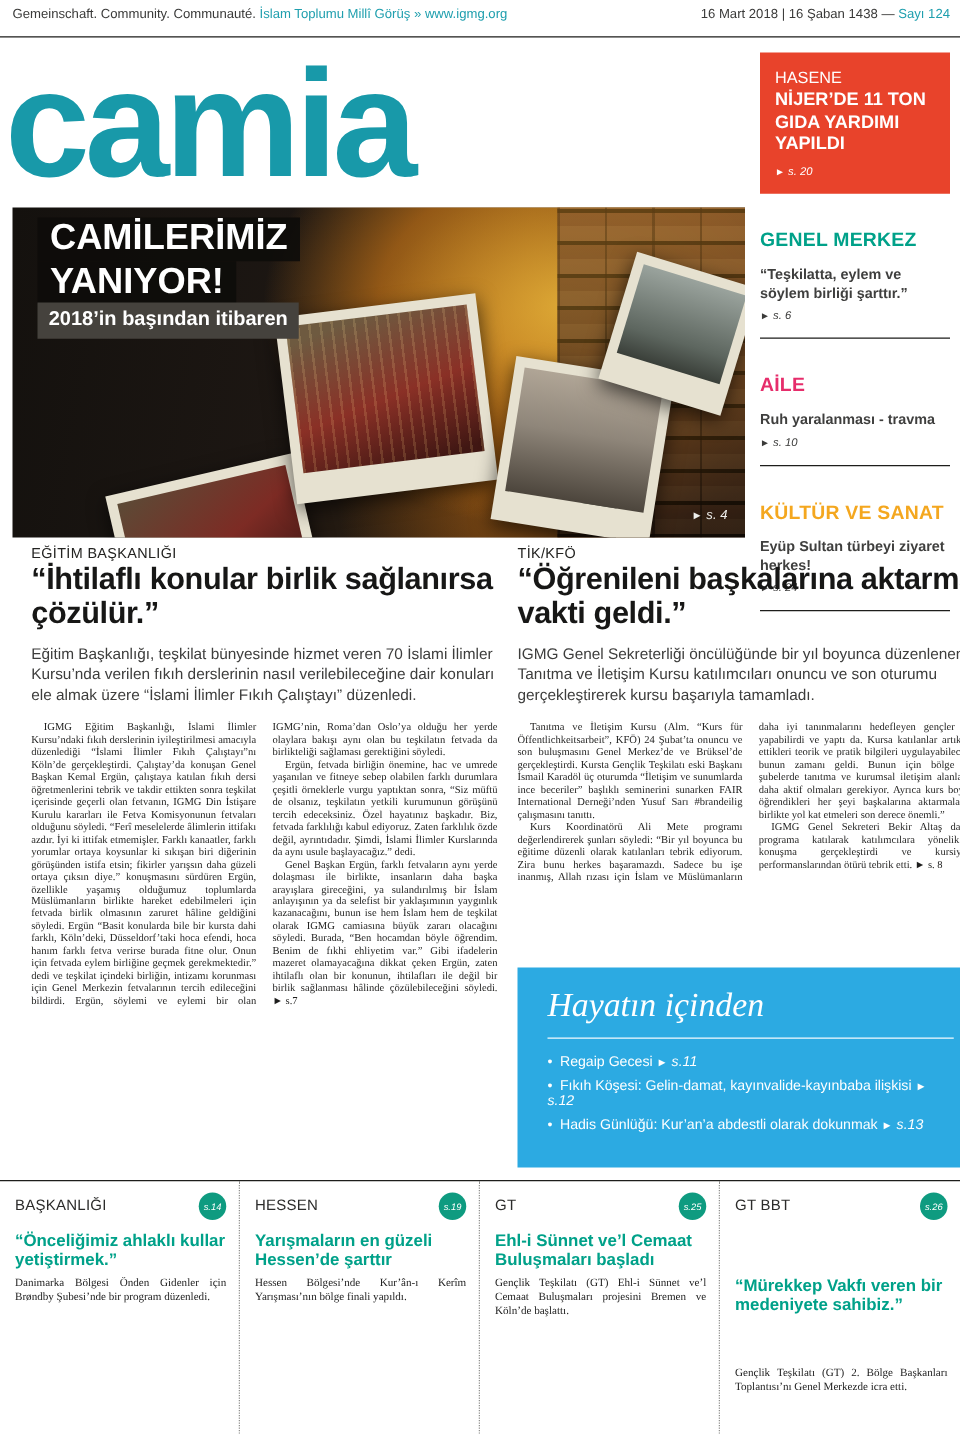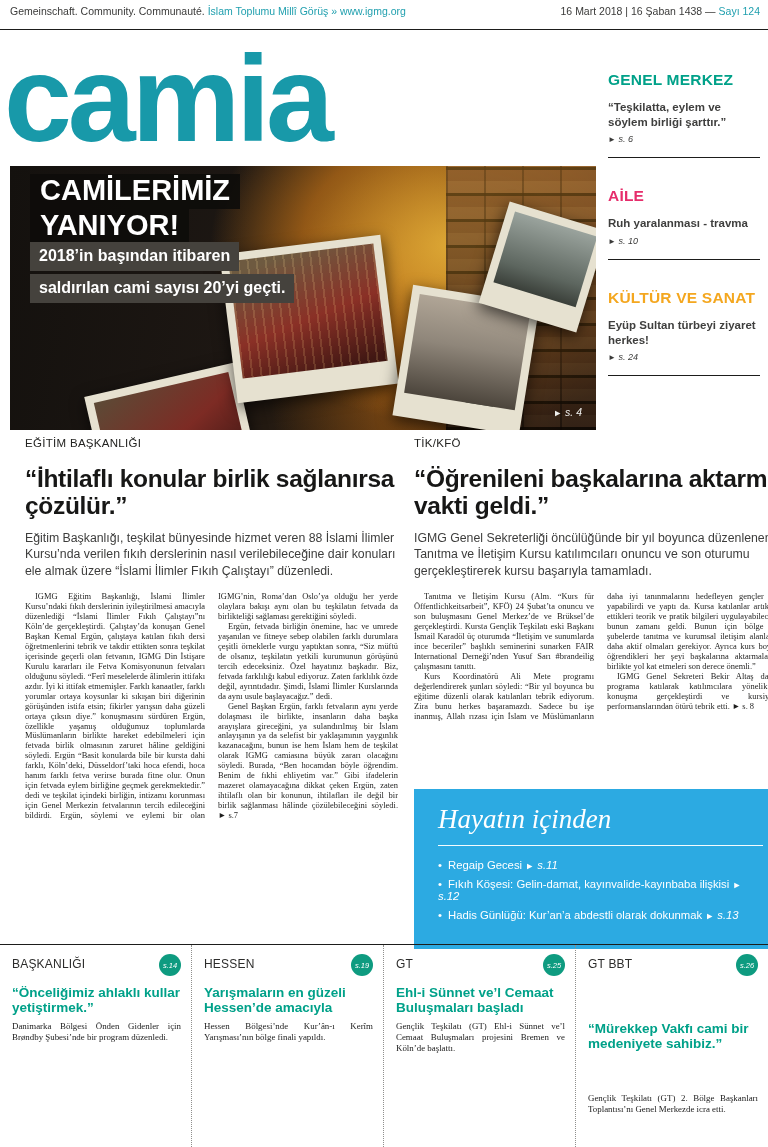--- a/index.html
+++ b/index.html
@@ -63,21 +63,21 @@
   .hero-title span{background:rgba(13,12,10,.9);padding:1px 10px 3px;display:inline-block;margin-bottom:0;}
   .hero-sub{position:absolute;top:73px;left:20px;font-size:16px;font-weight:bold;color:#fff;line-height:1.5;}
   .hero-sub span{background:#45423d;padding:2px 9px 3px;display:inline-block;margin-top:3px;}
   .hero-page{position:absolute;right:14px;bottom:12px;color:#efefec;font-size:10.5px;font-style:italic;}
   .hero-page .arr{font-style:normal;font-size:9px;}
 
   
   .articles{position:absolute;left:25px;top:437px;width:750px;display:grid;
             grid-template-columns:373px 373px;column-gap:16px;}
   .kicker{font-size:11.5px;letter-spacing:.3px;color:#232321;}
-  .art h2{font-size:24.5px;font-weight:bold;line-height:1.1;margin:17px 0 10px;color:#171716;letter-spacing:-.3px;}
+  .art h2{font-size:24.5px;font-weight:bold;line-height:1.1;margin:2px 0 10px;color:#171716;letter-spacing:-.3px;}
   .lede{font-size:12.3px;line-height:1.33;color:#3d3d3c;margin:0 0 13px;}
   .bodytxt{column-count:2;column-gap:13px;overflow:hidden;font-family:"Liberation Serif",serif;
            font-size:8.45px;line-height:1.18;text-align:justify;color:#1e1e1d;}
   .bodytxt p{margin:0;text-indent:10px;}
   .body-left{height:358px;}
   .body-right{height:188px;}
 
   
   .hayatin{margin-top:9px;height:160px;background:#2caae2;color:#fff;padding:15px 24px;box-sizing:border-box;}
   .hayatin .hy-title{font-family:"Liberation Serif",serif;font-style:italic;font-size:27px;}
@@ -144,20 +144,25 @@
 
   <header class="topbar">
     <div><span>Gemeinschaft. Community. Communauté. </span><span class="teal">İslam Toplumu Millî Görüş » www.igmg.org</span></div>
     <div><span>16 Mart 2018 | 16 Şaban 1438 — </span><span class="teal">Sayı 124</span></div>
   </header>
   <div class="top-rule"></div>
 
   <div class="logo">camia</div>
 
   <aside class="sidebar">
+    <div class="hasene">
+      <div class="hk">HASENE</div>
+      <div class="ht">NİJER’DE 11 TON GIDA YARDIMI YAPILDI</div>
+      <span class="pgref"><span class="arr">►</span> <span>s. 20</span></span>
+    </div>
     <section class="side-sec">
       <div class="st c-green">GENEL MERKEZ</div>
       <div class="sx">“Teşkilatta, eylem ve söylem birliği şarttır.”</div>
       <span class="pgref"><span class="arr">►</span> <span>s. 6</span></span>
     </section>
     <section class="side-sec">
       <div class="st c-pink">AİLE</div>
       <div class="sx">Ruh yaralanması - travma</div>
       <span class="pgref"><span class="arr">►</span> <span>s. 10</span></span>
     </section>
@@ -182,30 +187,29 @@
       </div>
     <div class="pol pol4">
         <div class="ph"></div>
       </div>
     <div class="hero-title">
       <span>CAMİLERİMİZ</span><br>
       <span>YANIYOR!</span>
     </div>
     <div class="hero-sub">
       <span>2018’in başından itibaren</span><br>
-      <span>saldırılan cami sayısı 20’yi geçti.</span>
     </div>
     <div class="hero-page"><span class="arr">►</span> <span>s. 4</span></div>
   </section>
 
   <main class="articles">
     <article class="art">
       <div class="kicker">EĞİTİM BAŞKANLIĞI</div>
       <h2>“İhtilaflı konular birlik sağlanırsa çözülür.”</h2>
-      <p class="lede">Eğitim Başkanlığı, teşkilat bünyesinde hizmet veren 88 İslami İlimler Kursu’nda verilen fıkıh derslerinin nasıl verilebileceğine dair konuları ele almak üzere “İslami İlimler Fıkıh Çalıştayı” düzenledi.</p>
+      <p class="lede">Eğitim Başkanlığı, teşkilat bünyesinde hizmet veren 70 İslami İlimler Kursu’nda verilen fıkıh derslerinin nasıl verilebileceğine dair konuları ele almak üzere “İslami İlimler Fıkıh Çalıştayı” düzenledi.</p>
       <div class="bodytxt body-left">
         <p>IGMG Eğitim Başkanlığı, İslami İlimler Kursu’ndaki fıkıh derslerinin iyileştirilmesi amacıyla düzenlediği “İslami İlimler Fıkıh Çalıştayı”nı Köln’de gerçekleştirdi. Çalıştay’da konuşan Genel Başkan Kemal Ergün, çalıştaya katılan fıkıh dersi öğretmenlerini tebrik ve takdir ettikten sonra teşkilat içerisinde geçerli olan fetvanın, IGMG Din İstişare Kurulu kararları ile Fetva Komisyonunun fetvaları olduğunu söyledi. “Ferî meselelerde âlimlerin ittifakı azdır. İyi ki ittifak etmemişler. Farklı kanaatler, farklı yorumlar ortaya koysunlar ki sıkışan biri diğerinin görüşünden istifa etsin; fikirler yarışsın daha güzeli ortaya çıksın diye.” konuşmasını sürdüren Ergün, özellikle yaşamış olduğumuz toplumlarda Müslümanların birlikte hareket edebilmeleri için fetvada birlik olmasının zaruret hâline geldiğini söyledi. Ergün “Basit konularda bile bir kursta dahi farklı, Köln’deki, Düsseldorf’taki hoca efendi, hoca hanım farklı fetva verirse burada fitne olur. Onun için fetvada eylem birliğine geçmek gerekmektedir.” dedi ve teşkilat içindeki birliğin, intizamı korunması için Genel Merkezin fetvalarının tercih edileceğini bildirdi. Ergün, söylemi ve eylemi bir olan IGMG’nin, Roma’dan Oslo’ya olduğu her yerde olaylara bakışı aynı olan bu teşkilatın fetvada da birlikteliği sağlaması gerektiğini söyledi.</p>
         <p>Ergün, fetvada birliğin önemine, hac ve umrede yaşanılan ve fitneye sebep olabilen farklı durumlara çeşitli örneklerle vurgu yaptıktan sonra, “Siz müftü de olsanız, teşkilatın yetkili kurumunun görüşünü tercih edeceksiniz. Özel hayatınız başkadır. Biz, fetvada farklılığı kabul ediyoruz. Zaten farklılık özde değil, ayrıntıdadır. Şimdi, İslami İlimler Kurslarında da aynı usule başlayacağız.” dedi.</p>
         <p>Genel Başkan Ergün, farklı fetvaların aynı yerde dolaşması ile birlikte, insanların daha başka arayışlara gireceğini, ya sulandırılmış bir İslam anlayışının ya da selefist bir yaklaşımının yaygınlık kazanacağını, bunun ise hem İslam hem de teşkilat olarak IGMG camiasına büyük zararı olacağını söyledi. Burada, “Ben hocamdan böyle öğrendim. Benim de fıkhi ehliyetim var.” Gibi ifadelerin mazeret olamayacağına dikkat çeken Ergün, zaten ihtilaflı olan bir konunun, ihtilafları ile değil bir birlik sağlanması hâlinde çözülebileceğini söyledi. ► s.7</p>
       </div>
     </article>
 
     <article class="art">
       <div class="kicker">TİK/KFÖ</div>
       <h2>“Öğrenileni başkalarına aktarma vakti geldi.”</h2>
@@ -256,21 +260,21 @@
             <i></i>
           </span>
       </div>
     </div>
 
     <div class="cell">
       <div class="cat-row">
         <span class="cat">HESSEN</span>
         <span class="badge">s.19</span>
       </div>
-      <h3>Yarışmaların en güzeli Hessen’de amacıyla</h3>
+      <h3>Yarışmaların en güzeli Hessen’de şarttır</h3>
       <p class="ctext">Hessen Bölgesi’nde Kur’ân-ı Kerîm Yarışması’nın bölge finali yapıldı.</p>
       <div class="photo photo-he">
         <div class="crowd"></div>
       </div>
     </div>
 
     <div class="cell">
       <div class="cat-row">
         <span class="cat">GT</span>
         <span class="badge">s.25</span>
@@ -287,21 +291,21 @@
           <span class="vt">IGMG</span>
         </div>
       </div>
     </div>
 
     <div class="cell">
       <div class="cat-row">
         <span class="cat">GT BBT</span>
         <span class="badge">s.26</span>
       </div>
-      <h3>“Mürekkep Vakfı cami bir medeniyete sahibiz.”</h3>
+      <h3>“Mürekkep Vakfı veren bir medeniyete sahibiz.”</h3>
       <p class="ctext">Gençlik Teşkilatı (GT) 2. Bölge Başkanları Toplantısı’nı Genel Merkezde icra etti.</p>
       <div class="photo photo-bbt">
         <div class="scr" style="left:4px;"></div>
         <div class="scr" style="right:4px;"></div>
         <div class="table"></div>
         <span class="pe" style="left:10px;bottom:22px;width:16px;height:20px;">
             <i></i>
           </span>
         <span class="pe" style="left:36px;bottom:22px;width:16px;height:20px;">
             <i></i>

